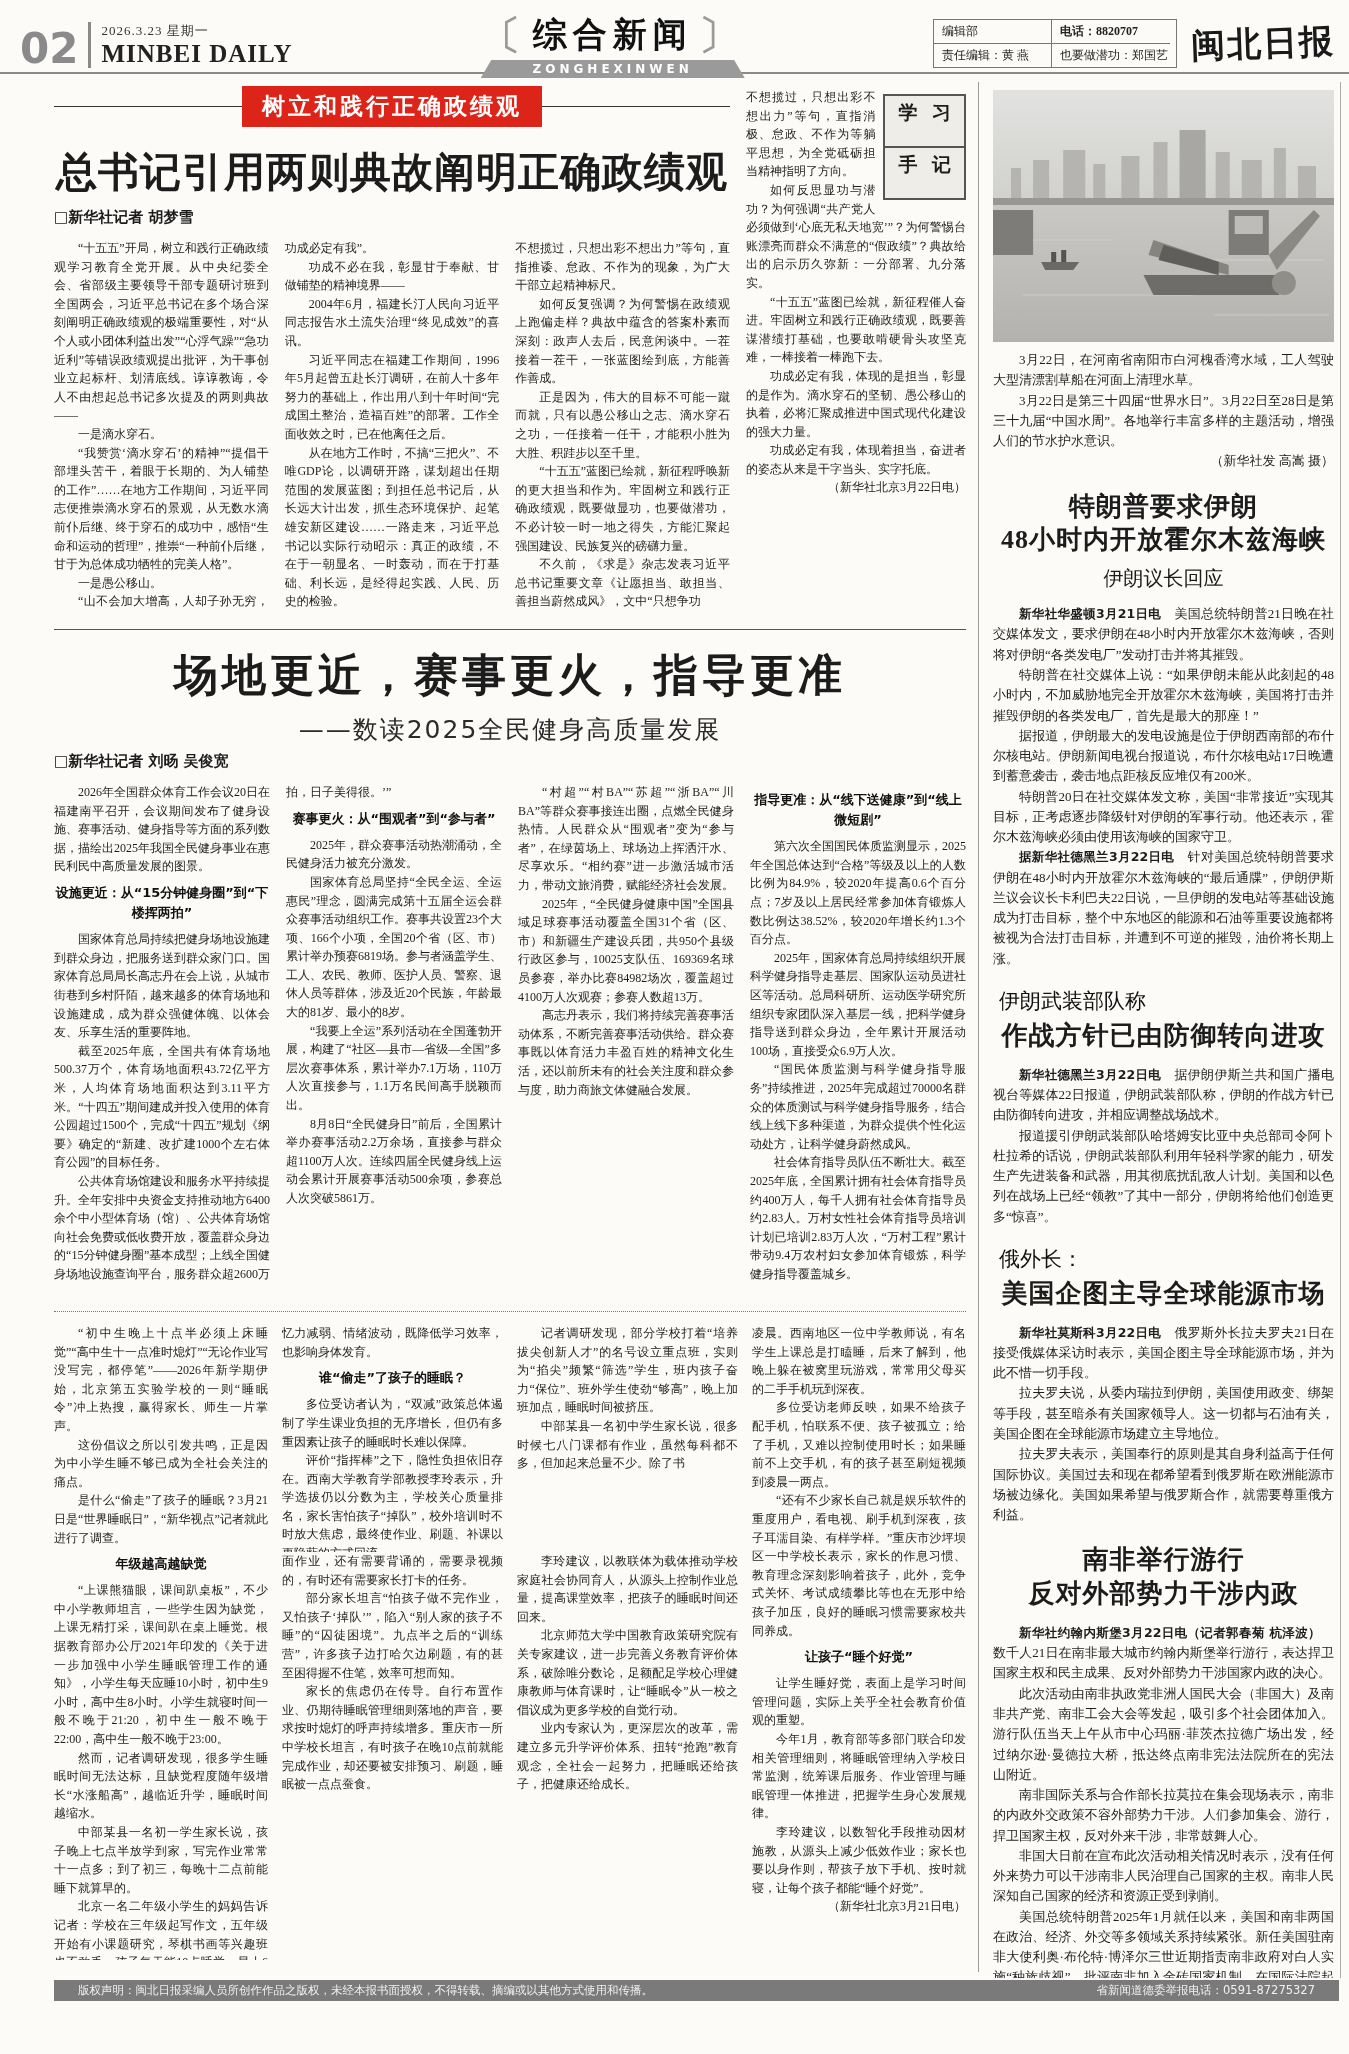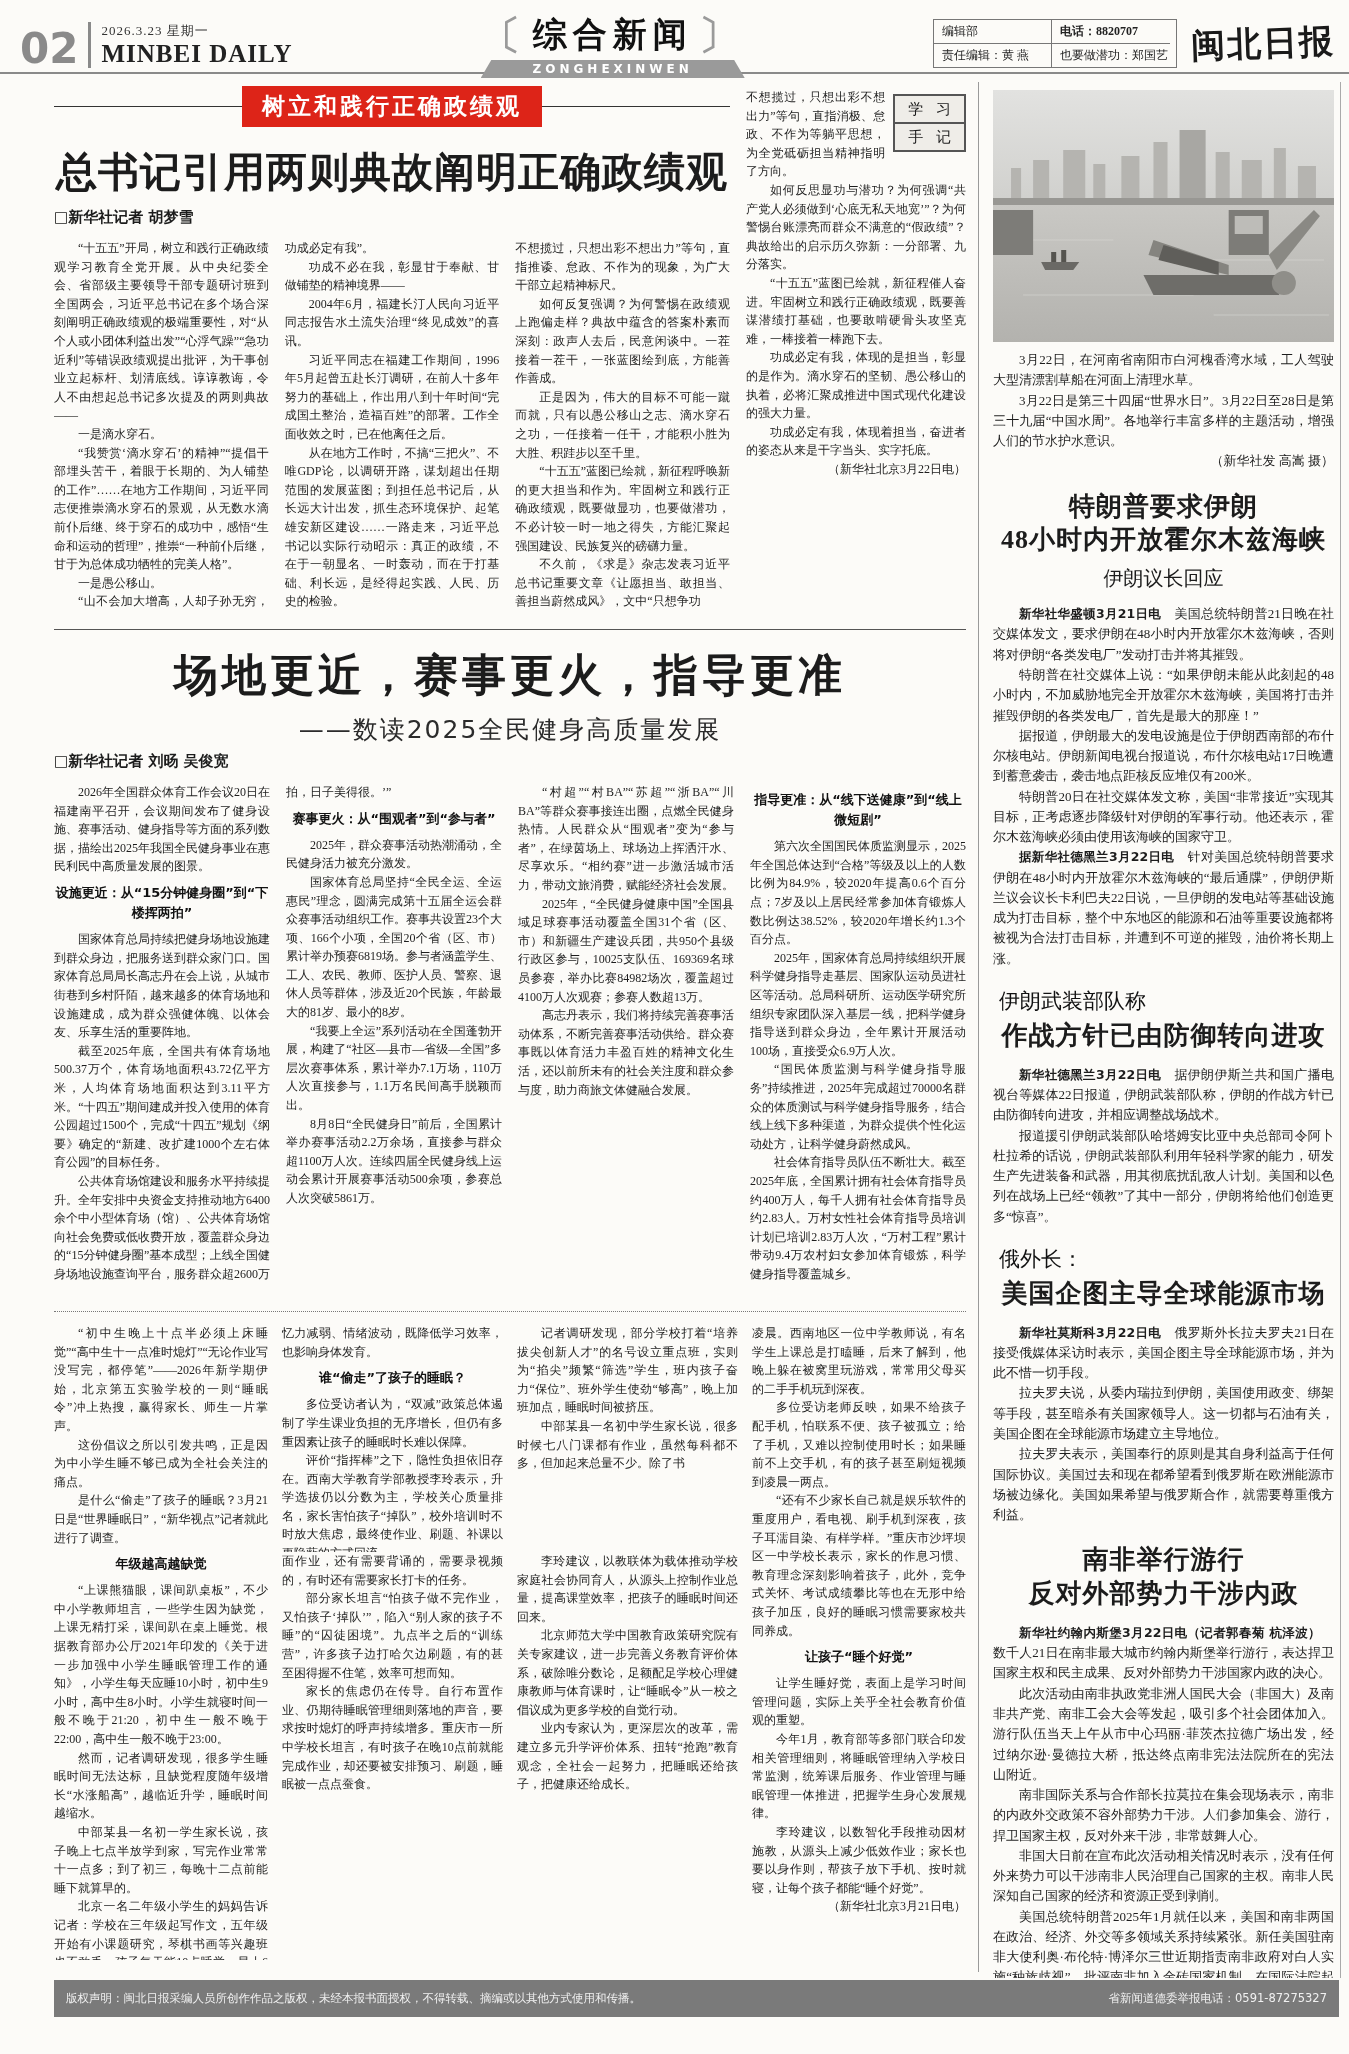--- a/index.html
+++ b/index.html
@@ -40,21 +40,21 @@
   .lead-left{width:676px;flex:none}
   .kicker-row{display:flex;align-items:center;margin-top:4px}
   .kline{flex:1;height:1px;background:#333}
   .kicker{background:#dd2418;color:#fff;font-family:"DejaVu Sans",sans-serif;font-weight:900;font-size:23px;letter-spacing:3px;padding:5px 20px}
   .lead-h1{font-family:"DejaVu Sans",sans-serif;font-weight:900;font-size:41px;letter-spacing:1px;text-align:center;margin:18px 0 8px}
   .byline{text-align:left;font-family:"DejaVu Sans",sans-serif;font-weight:bold;font-size:15px;margin-bottom:12px}
   .lead-cols{display:flex;gap:16px;height:372px;overflow:hidden}
   .lead-cols .col{flex:1;overflow:hidden}
   .lead-c4{flex:1;padding-top:6px;overflow:hidden;position:relative}
   .notebox{float:right;border:2px solid #555;background:#efede8;margin:6px 0 4px 8px;text-align:center}
-  .notebox div{font-family:"DejaVu Sans",sans-serif;font-weight:normal;font-size:15px;letter-spacing:4px;padding:4px 9px 3px 13px}
+  .notebox div{font-family:"DejaVu Sans",sans-serif;font-weight:bold;font-size:19px;letter-spacing:4px;padding:4px 9px 20px 13px}
   .notebox div:first-child{border-bottom:2px solid #555}
   
   .fitness{height:682px;border-bottom:1px dotted #777;padding-top:16px;overflow:hidden}
   .fit-h1{font-family:"DejaVu Sans",sans-serif;font-weight:900;font-size:44px;letter-spacing:4px;text-align:center}
   .fit-sub{font-family:"DejaVu Sans",sans-serif;font-size:25px;letter-spacing:2px;text-align:center;color:#2b2b2b;margin:8px 0 6px}
   .fit-cols{display:flex;gap:16px;height:500px;margin-top:6px;overflow:hidden}
   .fit-cols .col{flex:1;overflow:hidden}
   
   .sleep{height:648px;padding-top:12px;display:flex;gap:14px;overflow:hidden}
   .s-col{width:214px;flex:none;overflow:hidden}
@@ -69,21 +69,21 @@
   
   .photo-block{padding-top:8px}
   .photo-frame{width:100%;height:252px;overflow:hidden;background:#cfcfcf}
   .photo-cap{margin-top:8px}
   .r-art{margin-top:18px}
   .r-kicker{font-size:21px;color:#111;margin:0 0 4px 6px}
   .r-h1{font-size:26px;font-weight:bold;text-align:center;line-height:1.3;letter-spacing:1px}
   .r-sub{font-size:20px;text-align:center;margin-top:8px}
   .r-body{margin-top:12px}
   
-  .footer{margin:8px 10px 0 54px;height:37px;background:#7a7a7a;color:#f1f1f1;font-size:11.5px;display:flex;justify-content:space-between;align-items:center;padding:0 12px;font-family:"DejaVu Sans",sans-serif}
+  .footer{margin:8px 10px 0 54px;height:21px;background:#7a7a7a;color:#f1f1f1;font-size:11.5px;display:flex;justify-content:space-between;align-items:center;padding:0 24px;font-family:"DejaVu Sans",sans-serif}
 </style>
 </head>
 <body>
 
 <div class="page">
 
   <div class="hdr">
     <div class="hdr-left">
       <div class="pagenum">02</div>
       <div class="hdr-bar"></div>

